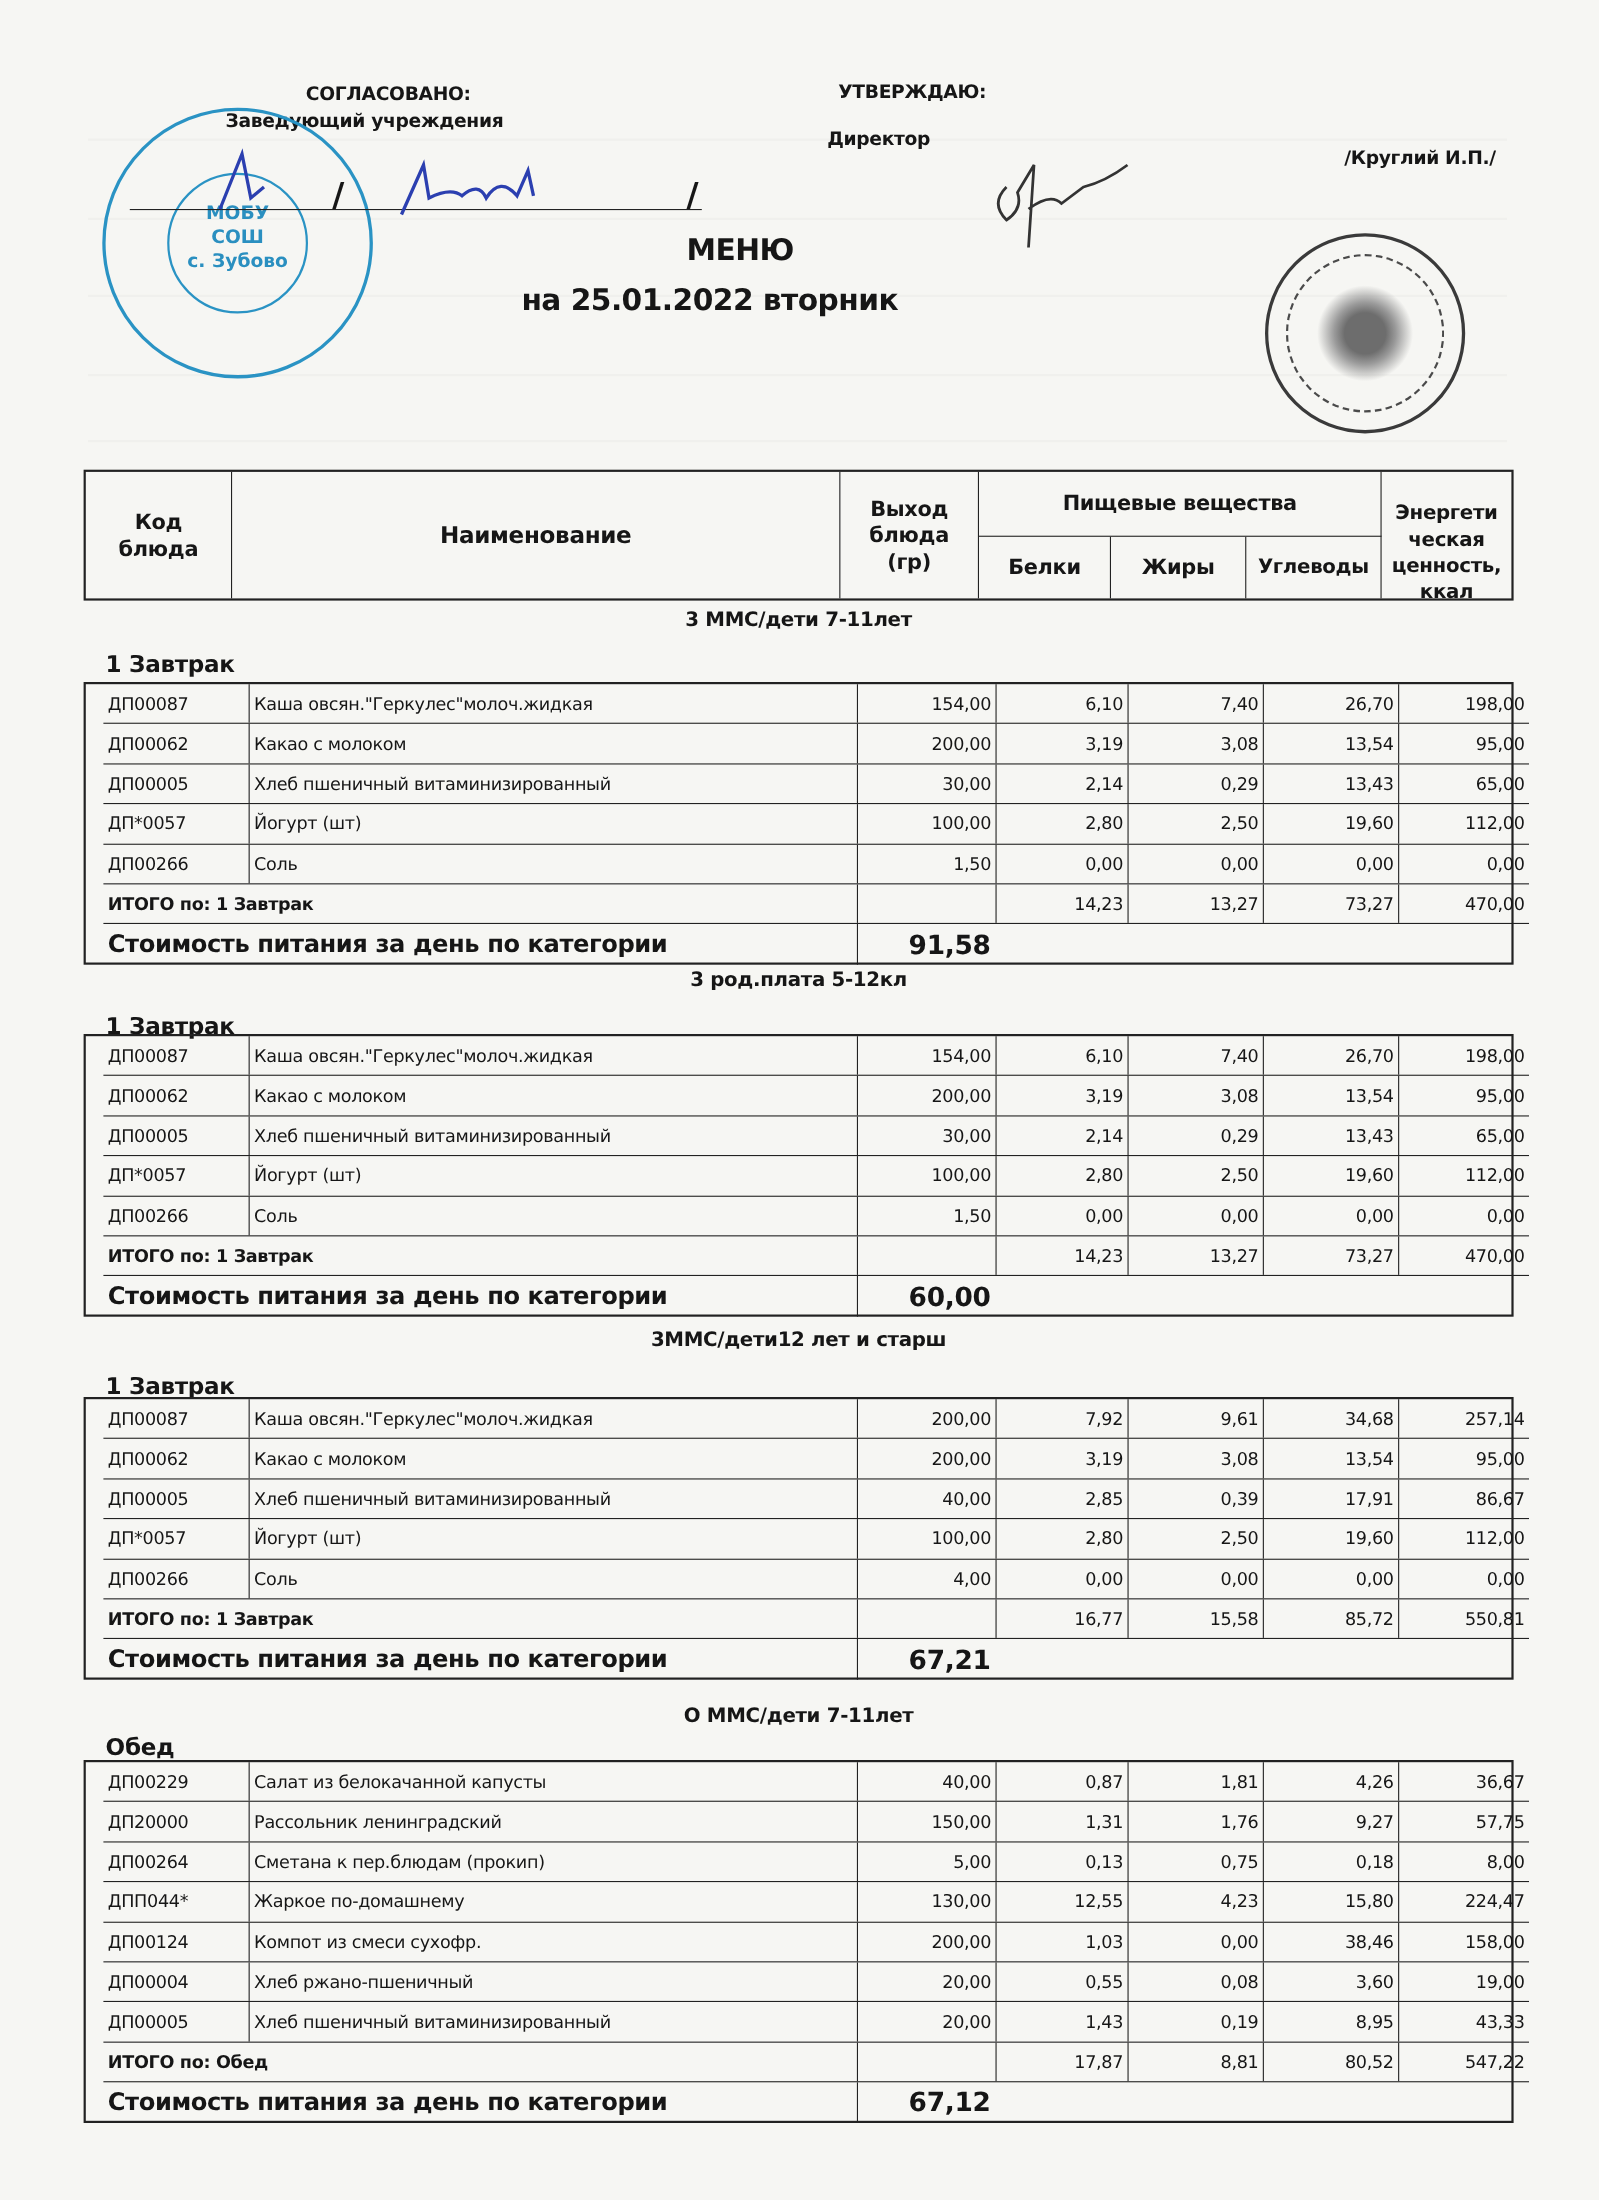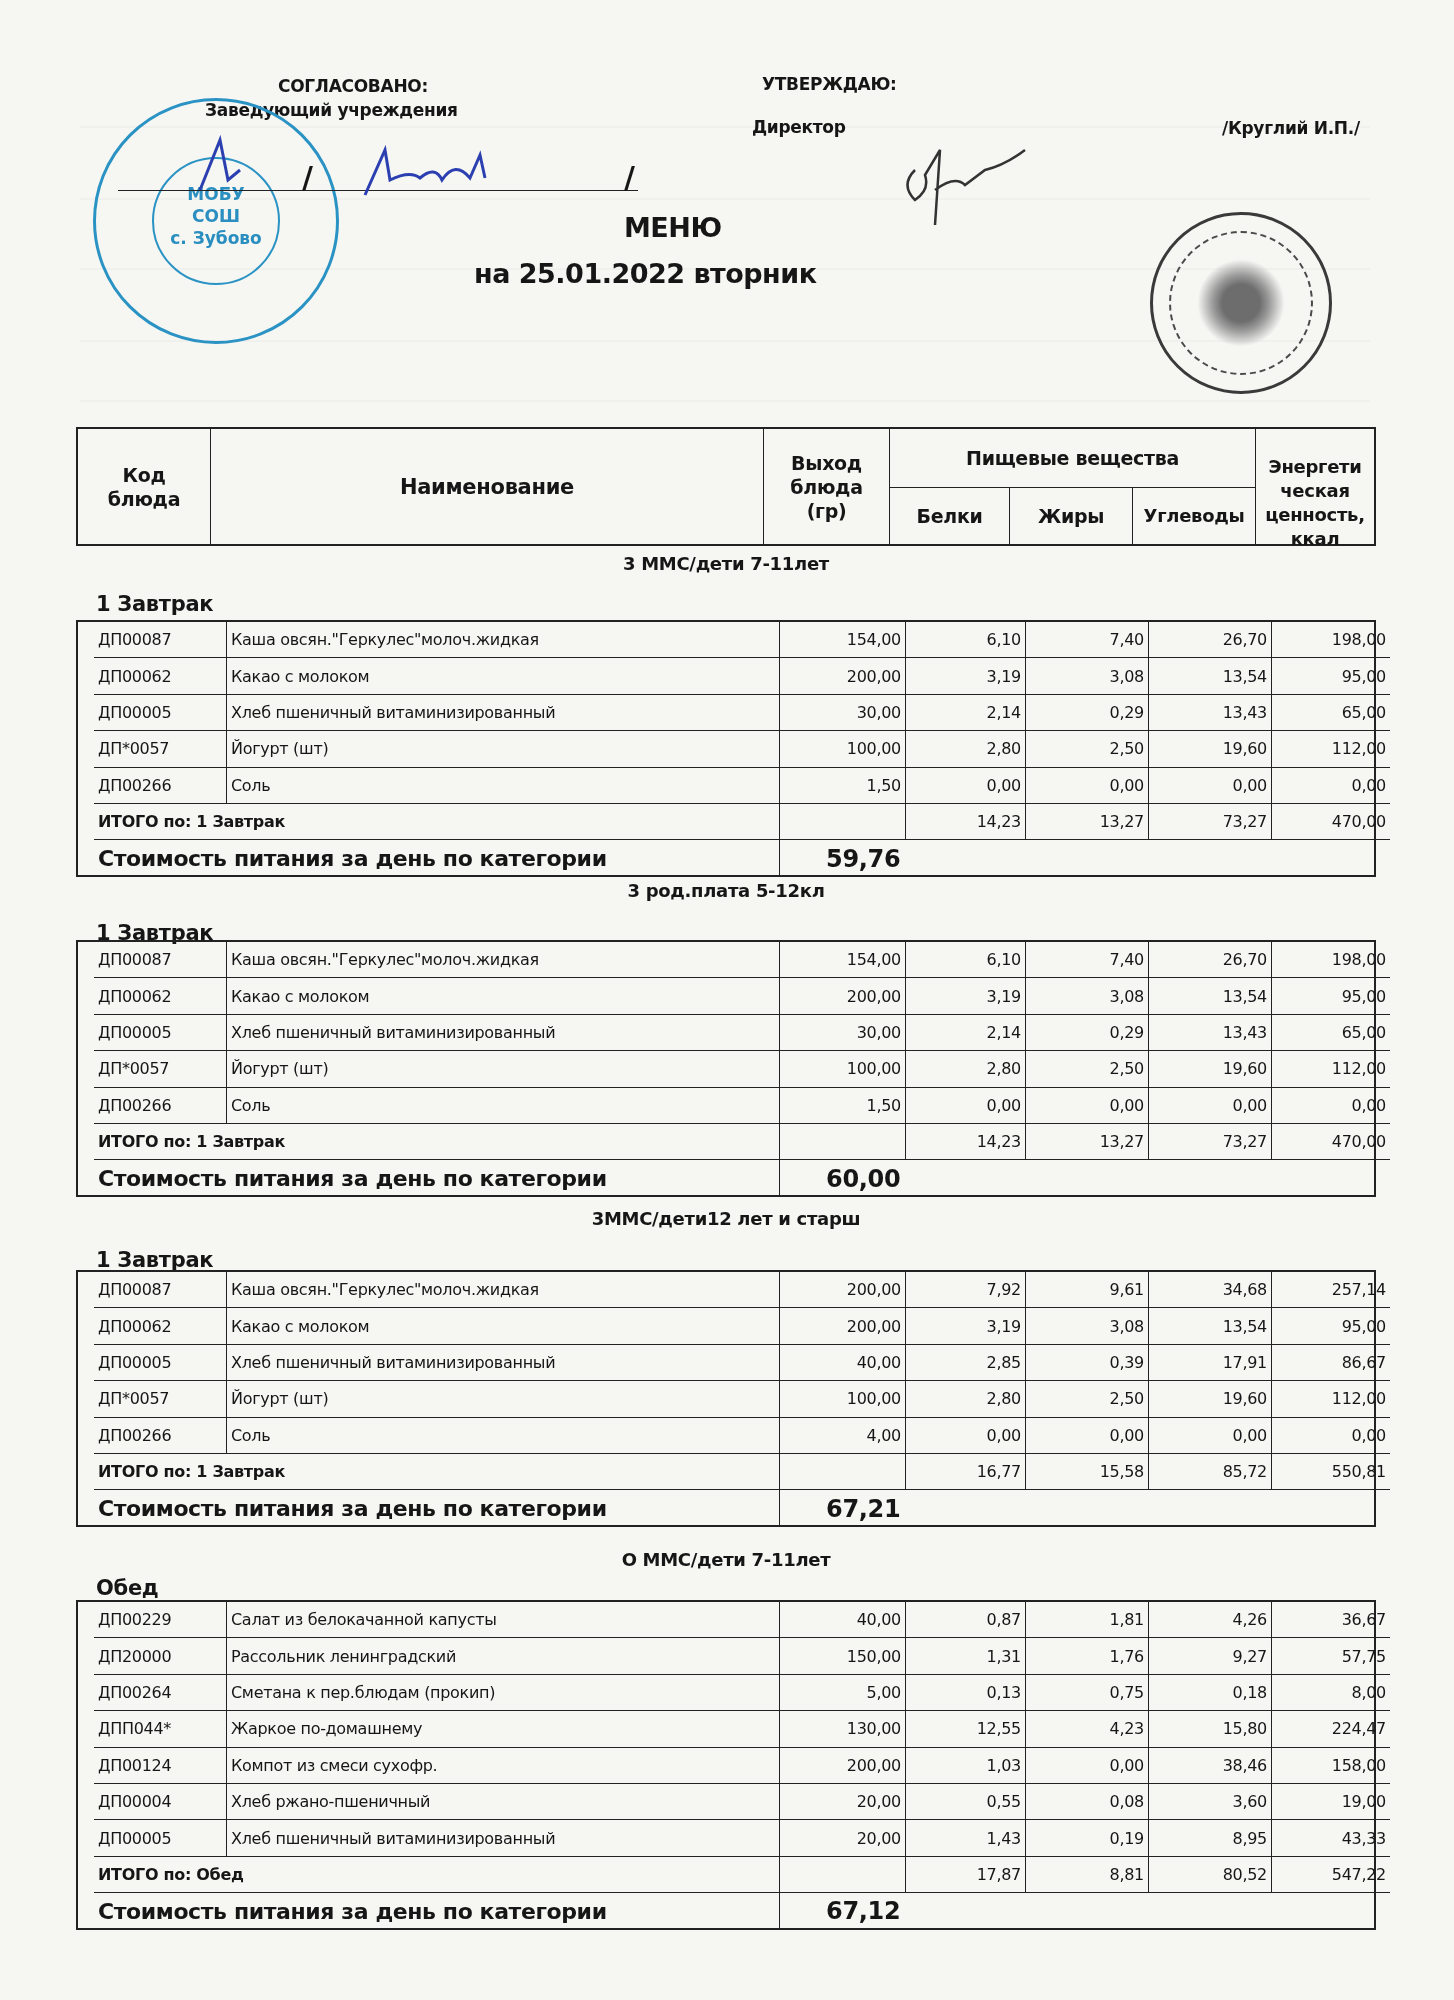--- a/index.html
+++ b/index.html
@@ -56,21 +56,21 @@
 <div class="ghost" style="left:80px;top:126px;width:1290px;height:2px;"></div>
 <div class="ghost" style="left:80px;top:198px;width:1290px;height:2px;"></div>
 <div class="ghost" style="left:80px;top:268px;width:1290px;height:2px;"></div>
 <div class="ghost" style="left:80px;top:340px;width:1290px;height:2px;"></div>
 <div class="ghost" style="left:80px;top:400px;width:1290px;height:2px;"></div>
 
 <div class="abs hdr-text" style="left:278px;top:76px;">СОГЛАСОВАНО:</div>
 <div class="abs hdr-text" style="left:205px;top:100px;">Заведующий  учреждения</div>
 <div class="abs hdr-text" style="left:762px;top:74px;">УТВЕРЖДАЮ:</div>
 <div class="abs hdr-text" style="left:752px;top:117px;">Директор</div>
-<div class="abs hdr-text" style="left:1222px;top:118px;">/Круглий И.П./</div>
+<div class="abs hdr-text" style="left:1222px;top:134px;">/Круглий И.П./</div>
 
 <div class="stamp-blue" style="left:93px;top:98px;width:240px;height:240px;">
   <div class="stamp-blue-inner" style="left:56px;top:56px;width:124px;height:124px;"></div>
   <div class="stamp-blue-text" style="left:60px;top:82px;width:120px;">
     <div>МОБУ</div>
     <div>СОШ</div>
     <div>с. Зубово</div>
   </div>
 </div>
 
@@ -157,21 +157,21 @@
       <div class="row" style="top:182px;height:36.4px;">
         <div class="cell txt bold c-itogo" style="border-right:1.5px solid #222;">ИТОГО по: 1 Завтрак</div>
         <div class="cell num c-out"></div>
         <div class="cell num c-b">14,23</div>
         <div class="cell num c-f">13,27</div>
         <div class="cell num c-c">73,27</div>
         <div class="cell num c-e last">470,00</div>
       </div>
       <div class="row" style="top:218.39999999999998px;height:36.4px;">
         <div class="cell c-cost-label">Стоимость питания за день по категории</div>
-        <div class="cell c-cost-val">59,76</div>
+        <div class="cell c-cost-val">91,58</div>
       </div>
     </div>
     <div class="section-title" style="top:880px;">3 род.плата 5-12кл</div>
     <div class="meal-label" style="top:921px;">1 Завтрак</div>
     <div class="tbl" style="top:940px;height:256.79999999999995px;">
       <div class="row" style="top:0px;height:36.4px;">
         <div class="cell txt c-code">ДП00087</div>
         <div class="cell txt c-name">Каша овсян."Геркулес"молоч.жидкая</div>
         <div class="cell num c-out">154,00</div>
         <div class="cell num c-b">6,10</div>

